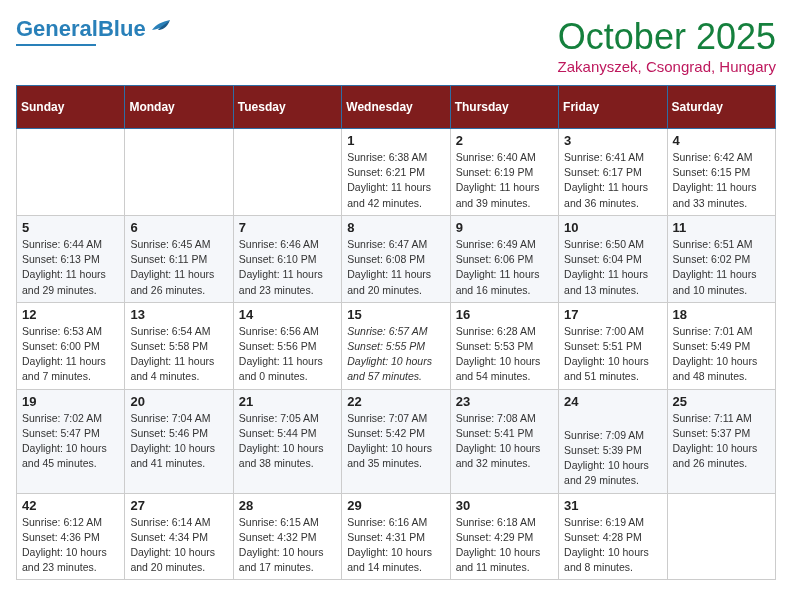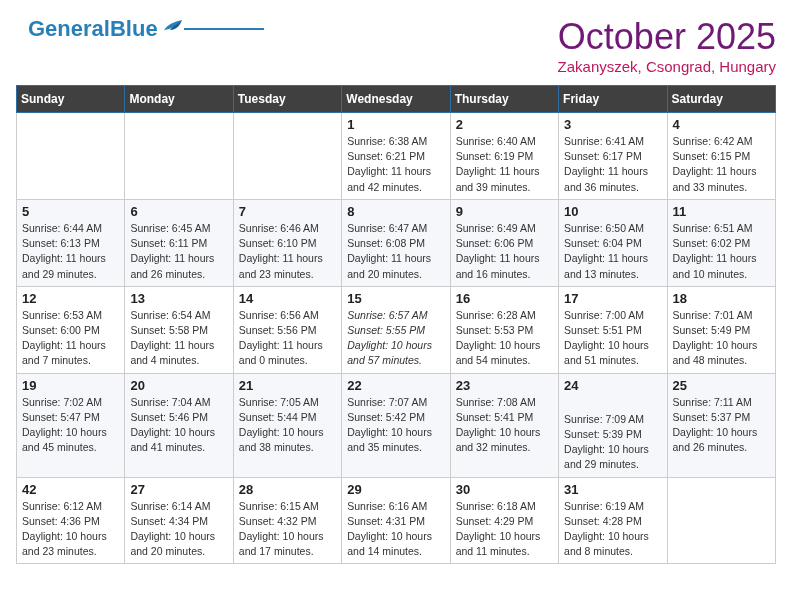--- a/index.html
+++ b/index.html
@@ -11,59 +11,58 @@
       padding: 16px;
     }
     .header {
       display: flex;
       align-items: flex-start;
       justify-content: space-between;
       margin-bottom: 10px;
     }
     .logo {
       display: flex;
-      flex-direction: row;
-      align-items: center;
-      margin-left: 12px;
+      flex-direction: column;
+      align-items: flex-start;
     }
     .logo-text {
       font-size: 22px;
       font-weight: bold;
       color: #1a3a5c;
       line-height: 1;
     }
     .logo-text span {
       color: #2980b9;
     }
     .logo-row {
       display: flex;
       align-items: center;
       gap: 2px;
     }
     .title-block {
       text-align: right;
     }
     .month-title {
       font-size: 36px;
-      color: #701a75;
+      color: #15803d;
       font-weight: normal;
     }
     .location {
       font-size: 15px;
       color: #be185d;
     }
     .calendar {
       width: 100%;
       border-collapse: collapse;
       font-size: 11px;
     }
     .calendar th {
-      background: #404040;
+      background: #7f1d1d;
       color: #fff;
-      padding: 6px 4px;
+      padding: 14px 4px;
       text-align: left;
       font-size: 12px;
       font-weight: bold;
       border: 1px solid #2e6da4;
     }
     .calendar td {
       vertical-align: top;
       padding: 4px 5px;
       border: 1px solid #ccc;
       width: 108px;

